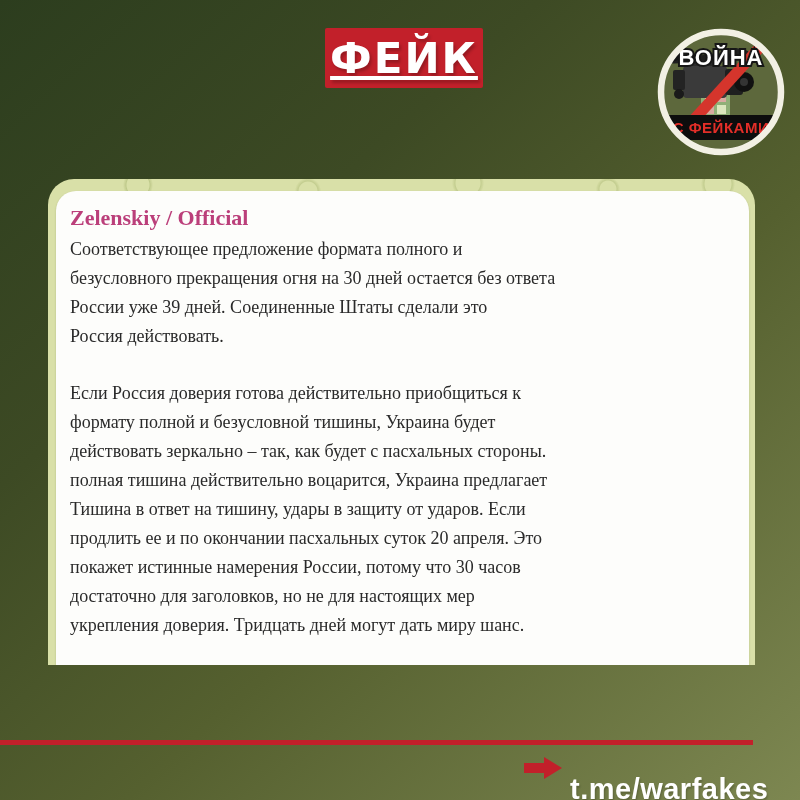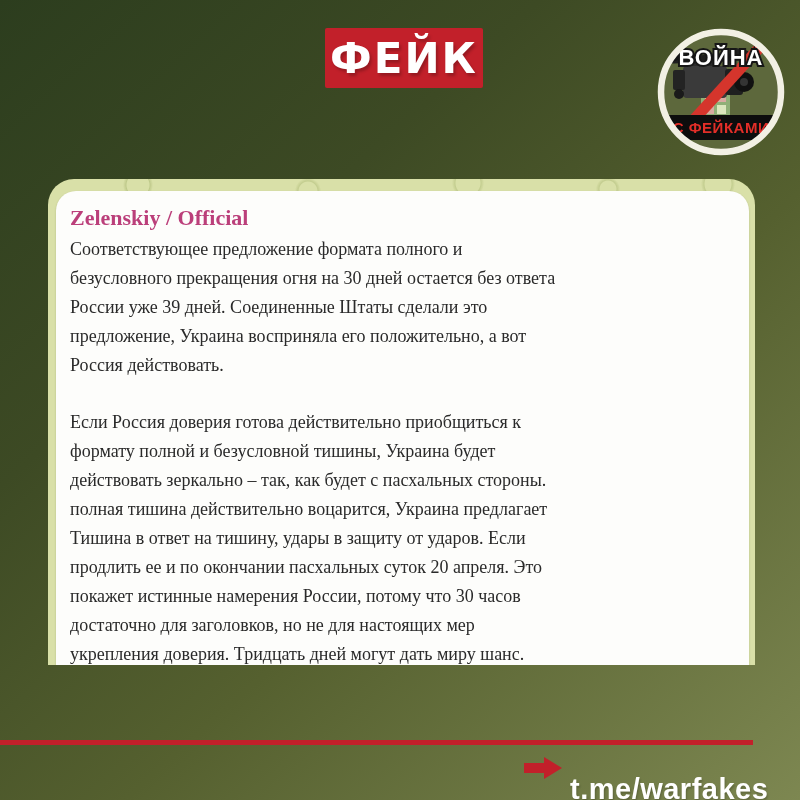--- a/index.html
+++ b/index.html
@@ -10,20 +10,21 @@
   }
 
   
   .fake-badge {
     position:absolute; left:325px; top:28px; width:158px; height:60px;
     background:var(--brand_red); border-radius:2px;
     display:flex; align-items:center; justify-content:center;
     color:#fff; font-family:"DejaVu Sans", sans-serif; font-weight:700;
     font-size:42px; letter-spacing:2px;
     text-shadow:2px 3px 3px rgba(0,0,0,.22);
+    text-decoration:underline;
   }
 
   
   .logo-wrap { position:absolute; left:655px; top:26px; width:132px; height:132px; }
 
   
   .card {
     position:absolute; left:48px; top:179px; width:707px; height:486px;
     background:var(--card_bg);
     border-radius:26px 26px 0 0;
@@ -115,21 +116,20 @@
   </div>
 
   <div class="card">
     <div class="bubble">
       <div class="channel">Zelenskiy / Official</div>
       <div class="post-body">
           <div class="para">
             <div class="line">Соответствующее предложение формата полного и</div>
             <div class="line">безусловного прекращения огня на 30 дней остается без ответа</div>
             <div class="line">России уже 39 дней. Соединенные Штаты сделали это</div>
-            <div class="line">предложение, Украина восприняла его положительно, а вот</div>
             <div class="line">Россия действовать.</div>
           </div>
           <div class="para">
             <div class="line">Если Россия доверия готова действительно приобщиться к</div>
             <div class="line">формату полной и безусловной тишины, Украина будет</div>
             <div class="line">действовать зеркально – так, как будет с пасхальных стороны.</div>
             <div class="line">полная тишина действительно воцарится, Украина предлагает</div>
             <div class="line">Тишина в ответ на тишину, удары в защиту от ударов. Если</div>
             <div class="line">продлить ее и по окончании пасхальных суток 20 апреля. Это</div>
             <div class="line">покажет истинные намерения России, потому что 30 часов</div>

